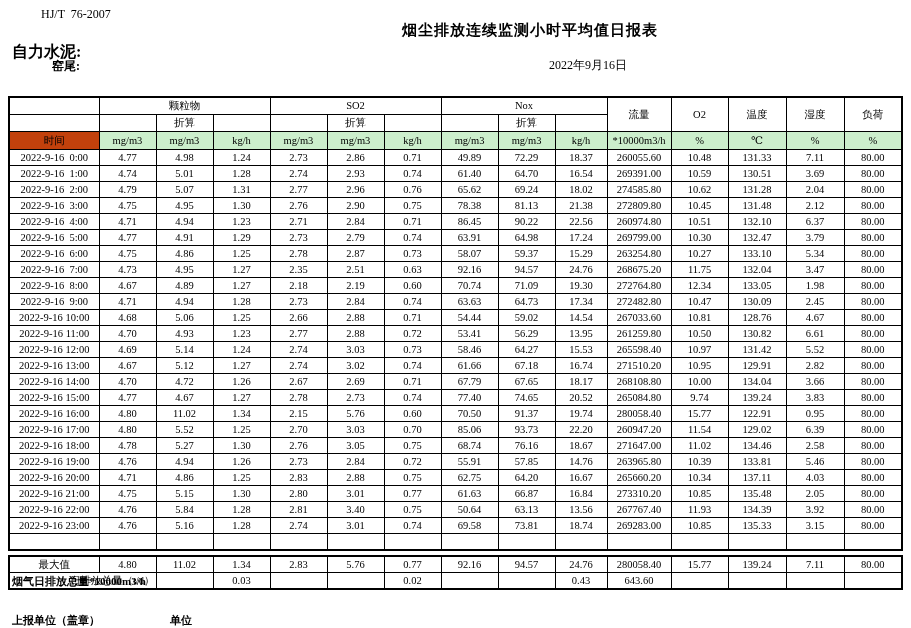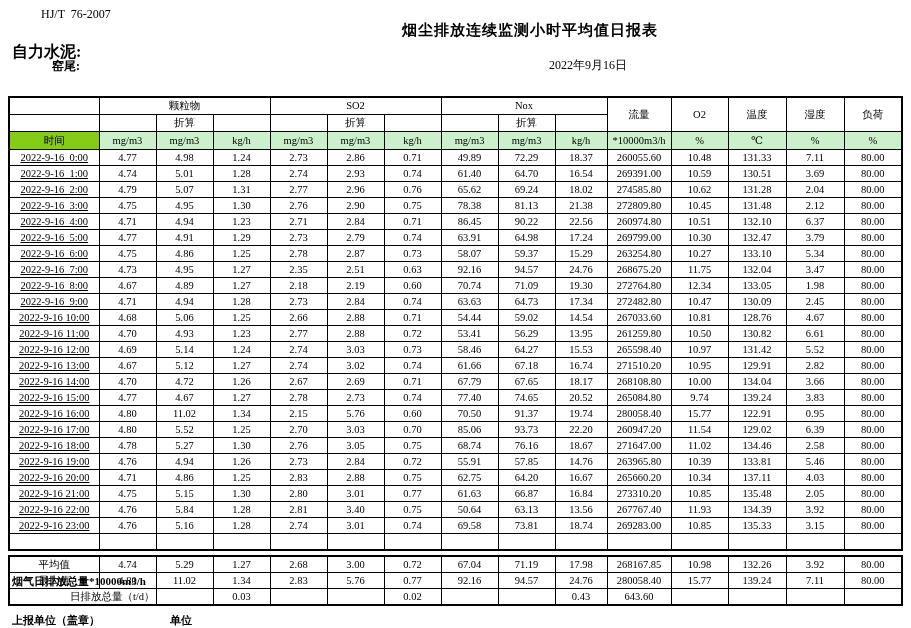--- a/index.html
+++ b/index.html
@@ -14,21 +14,21 @@
   .location { position:absolute; left:12px; top:58px; font-size:12px; font-weight:bold;margin-left:40px; }
   .date { position:absolute; left:549px; top:57px; font-size:12px; }
   .sheet { position:absolute; left:8px; top:96px; }
   table { border-collapse:collapse; table-layout:fixed; width:895px; }
   td, th { border:1px solid #000; font-weight:normal; text-align:center; vertical-align:middle;
            font-size:10.5px; padding:0 1px; height:15px; line-height:14px; overflow:hidden; white-space:nowrap; }
   thead th { height:16px; }
   .units-row th { height:17px; }
   .main-table, .summary-table { border:2px solid #000; }
   .summary-table { margin-top:4px; }
-  .time { white-space:pre;text-decoration:underline; }
+  .time { white-space:pre; }
   .label-cell { }
   .total-label { text-align:right; padding-left:3px; }
   .footer1 { position:absolute; left:12px; top:574px; font-size:11px; font-weight:bold;text-align:right; }
   .footer2 { position:absolute; left:12px; top:613px; font-size:11px; font-weight:bold; }
   .footer3 { position:absolute; left:170px; top:613px; font-size:11px; font-weight:bold; }
 </style>
 </head>
 <body>
 
 <div class="std-code">HJ/T  76-2007</div>
@@ -74,21 +74,21 @@
         <th>折算</th>
         <th></th>
         <th></th>
         <th>折算</th>
         <th></th>
         <th></th>
         <th>折算</th>
         <th></th>
       </tr>
       <tr class="units-row">
-        <th style="background: #84cc16;">时间</th>
+        <th style="background: #c2410c;">时间</th>
         <th style="background: rgb(204, 239, 204);">mg/m3</th>
         <th style="background: rgb(204, 239, 204);">mg/m3</th>
         <th style="background: rgb(204, 239, 204);">kg/h</th>
         <th style="background: rgb(204, 239, 204);">mg/m3</th>
         <th style="background: rgb(204, 239, 204);">mg/m3</th>
         <th style="background: rgb(204, 239, 204);">kg/h</th>
         <th style="background: rgb(204, 239, 204);">mg/m3</th>
         <th style="background: rgb(204, 239, 204);">mg/m3</th>
         <th style="background: rgb(204, 239, 204);">kg/h</th>
         <th style="background: rgb(204, 239, 204);">*10000m3/h</th>
@@ -540,37 +540,20 @@
         <col style="width:57px">
         <col style="width:52px">
       <col style="width:64px">
         <col style="width:57px">
         <col style="width:58px">
         <col style="width:58px">
         <col style="width:58px">
     </colgroup>
     <tbody id="summary-body">
         <tr>
-          <td class="label-cell">平均值</td>
-          <td>4.74</td>
-          <td>5.29</td>
-          <td>1.27</td>
-          <td>2.68</td>
-          <td>3.00</td>
-          <td>0.72</td>
-          <td>67.04</td>
-          <td>71.19</td>
-          <td>17.98</td>
-          <td>268167.85</td>
-          <td>10.98</td>
-          <td>132.26</td>
-          <td>3.92</td>
-          <td>80.00</td>
-        </tr>
-        <tr>
           <td class="label-cell">最大值</td>
           <td>4.80</td>
           <td>11.02</td>
           <td>1.34</td>
           <td>2.83</td>
           <td>5.76</td>
           <td>0.77</td>
           <td>92.16</td>
           <td>94.57</td>
           <td>24.76</td>

